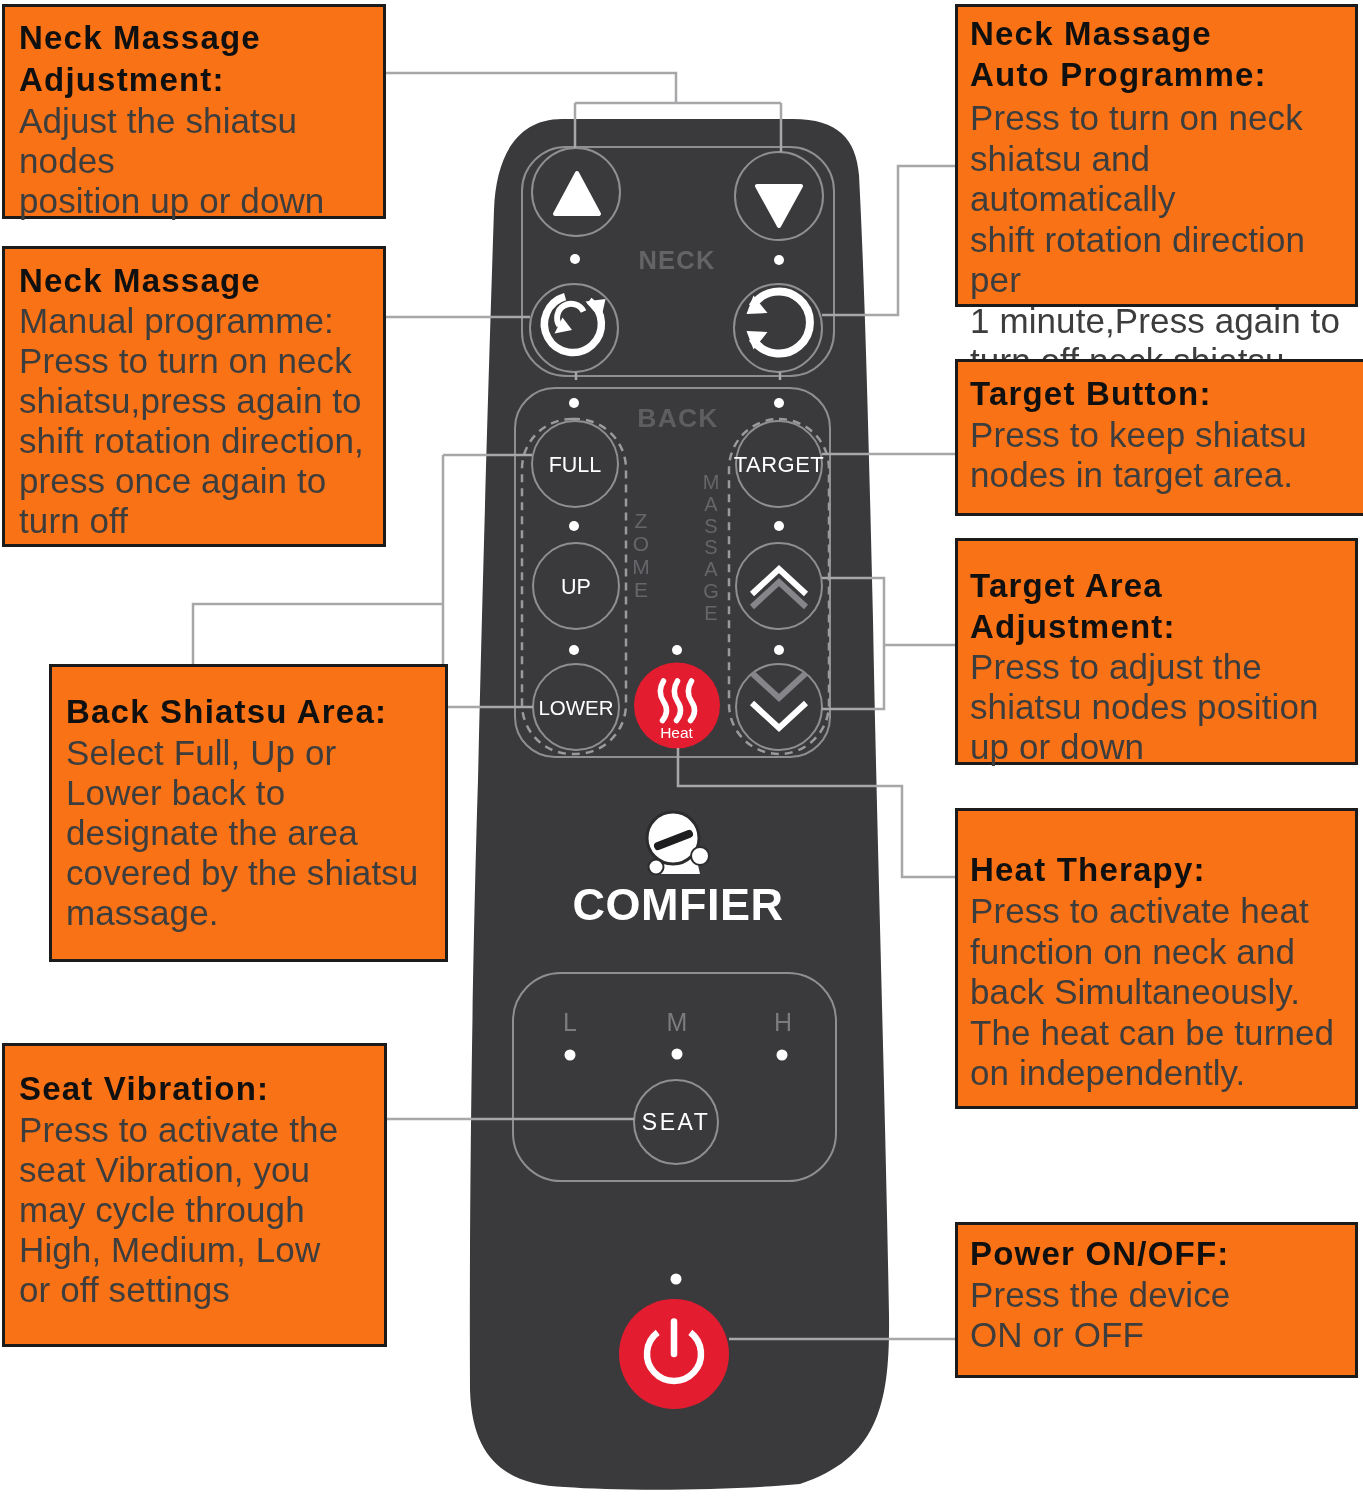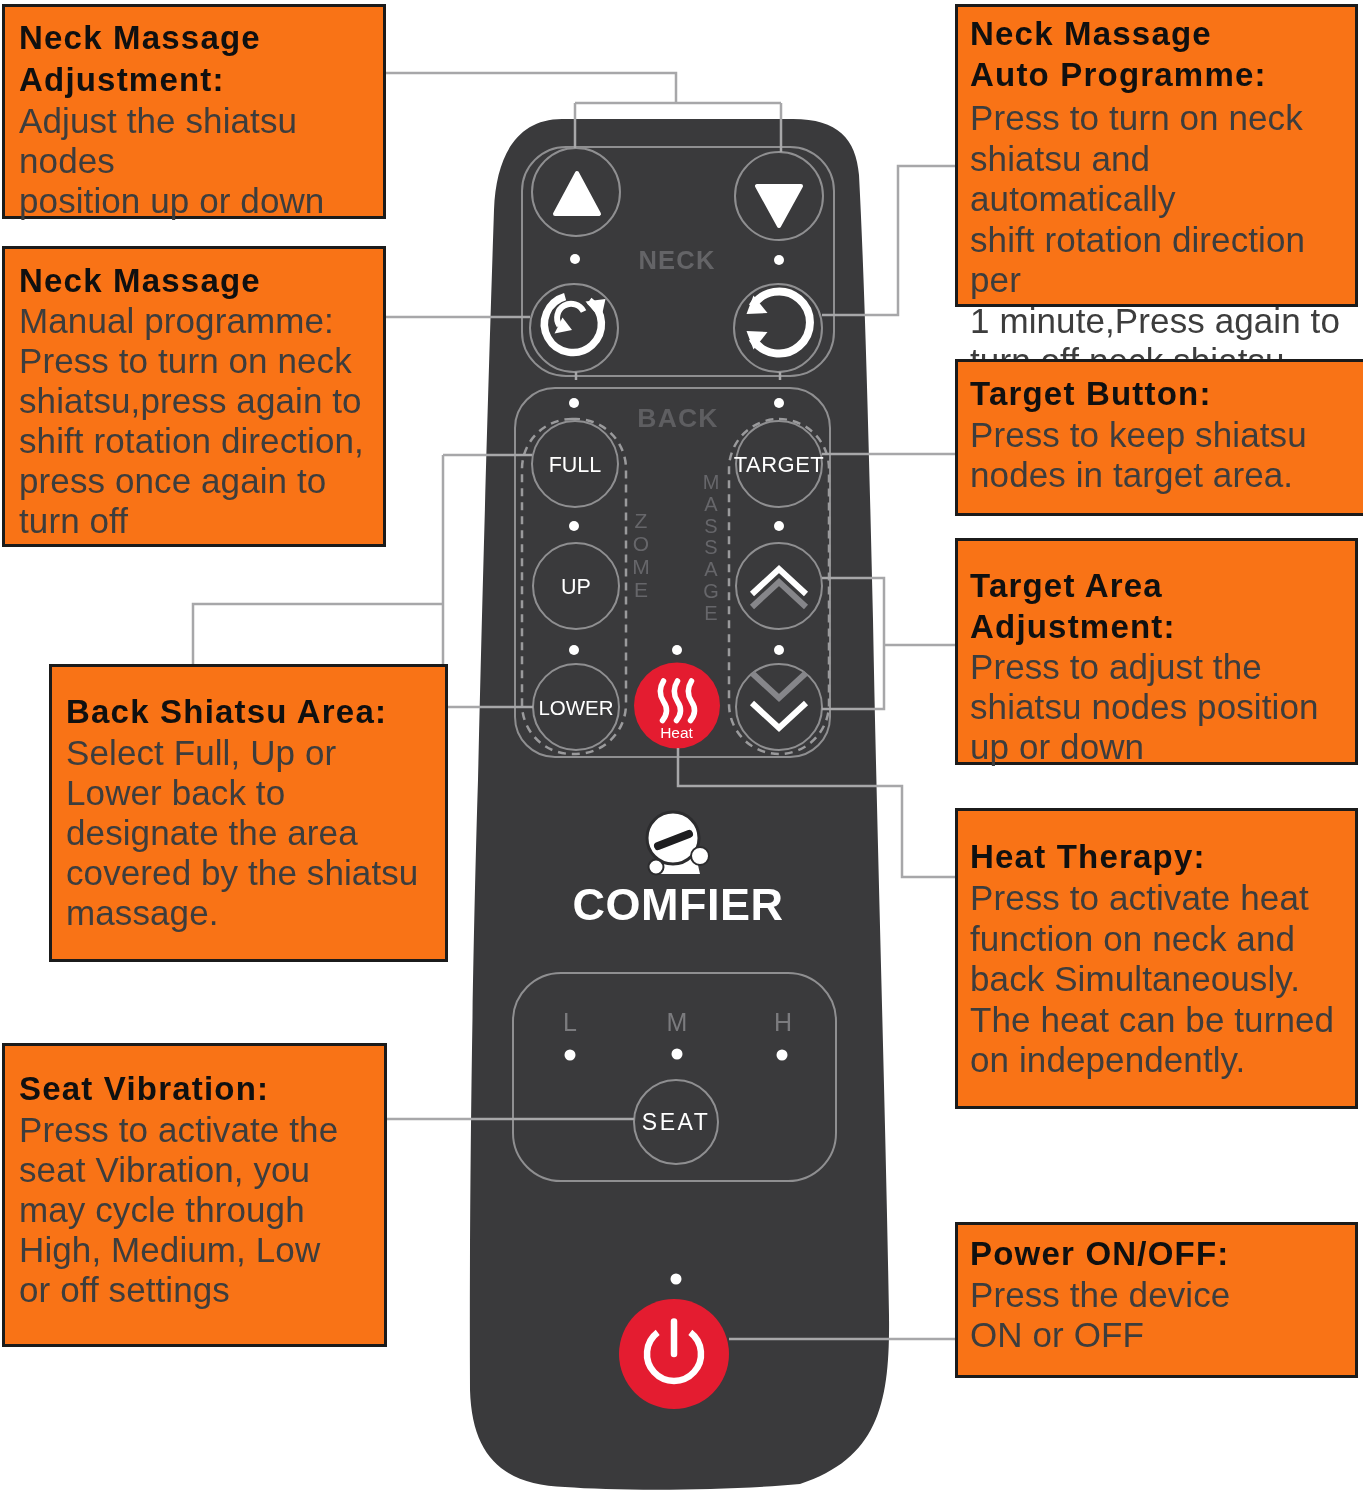--- a/index.html
+++ b/index.html
@@ -188,21 +188,21 @@
 <div class="box" style="left:955px;top:359px;width:480px;height:157px;padding:11px 4px 0 12px;">
   <div class="h">Target Button:</div>
   <div class="t">Press to keep shiatsu<br>nodes in target area.</div>
 </div>
 
 <div class="box" style="left:955px;top:538px;width:403px;height:227px;padding:24px 4px 0 12px;">
   <div class="h" style="line-height:41px;">Target Area<br>Adjustment:</div>
   <div class="t">Press to adjust the<br>shiatsu nodes position<br>up or down</div>
 </div>
 
-<div class="box" style="left:955px;top:808px;width:403px;height:301px;padding:25px 4px 0 12px;">
+<div class="box" style="left:955px;top:808px;width:403px;height:301px;padding:38px 4px 0 12px;">
   <div class="h">Heat Therapy:</div>
   <div class="t" style="line-height:40.5px;">Press to activate heat<br>function on neck and<br>back Simultaneously.<br>The heat can be turned<br>on independently.</div>
 </div>
 
 <div class="box" style="left:955px;top:1222px;width:403px;height:156px;padding:8px 4px 0 12px;">
   <div class="h">Power ON/OFF:</div>
   <div class="t">Press the device<br>ON or OFF</div>
 </div>
 
 </div>

